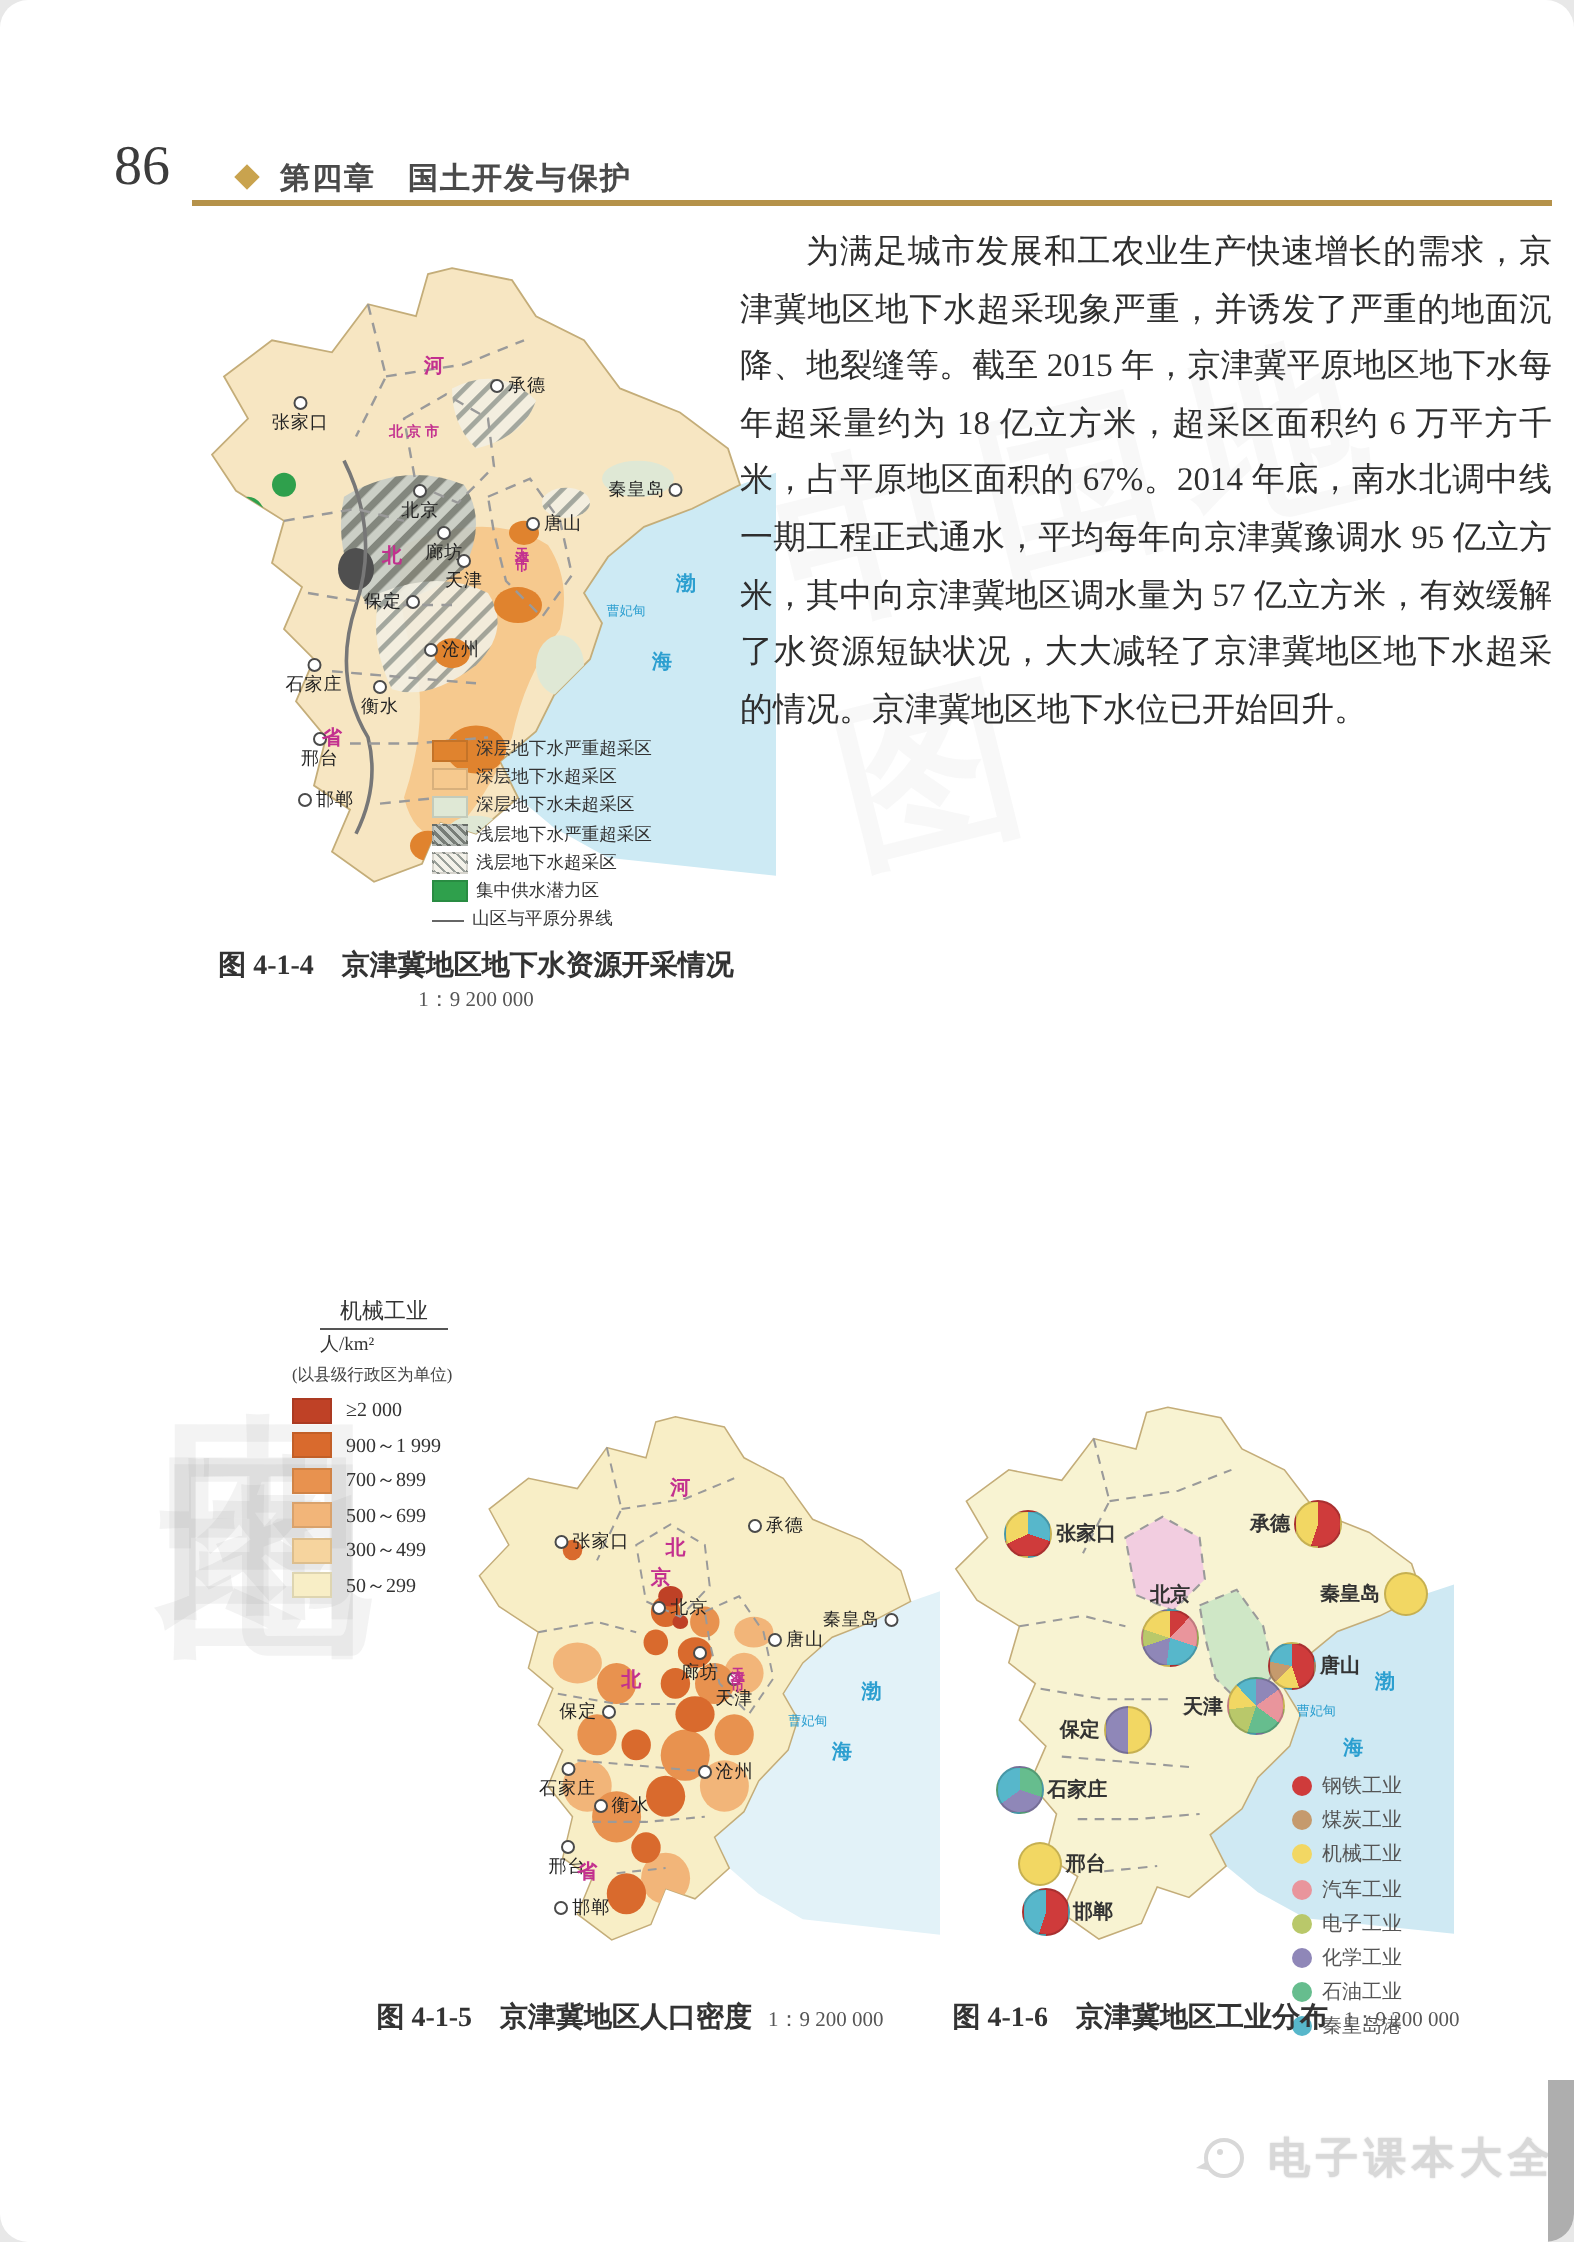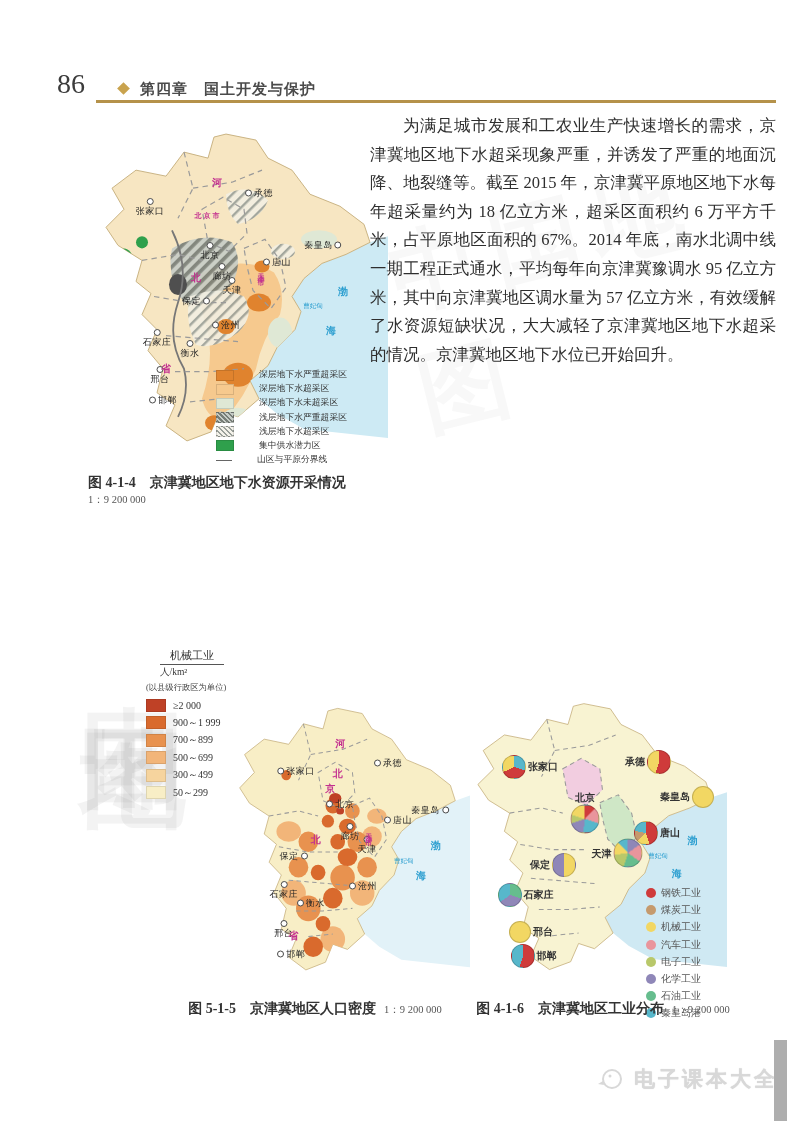--- a/index.html
+++ b/index.html
@@ -1,31 +1,31 @@
 <!DOCTYPE html>
 <html><head>
 <meta charset="utf-8">
 <style>
   html,body{margin:0;padding:0;background:#e8e8e8;}
   .page{position:relative;width:787px;height:1121px;background:#ffffff;overflow:hidden;
-        font-family:"Liberation Serif","DejaVu Serif",serif;color:#2e2e2e;}
+        font-family:"Liberation Serif","DejaVu Serif",serif;color:#2e2e2e;border-radius:14px;}
   .abs{position:absolute;}
   
   .pagenum{left:57px;top:68px;font-size:28px;color:#3c3c3c;}
   .diamond{left:119px;top:84px;width:9px;height:9px;background:#c9a34e;transform:rotate(45deg);}
   .chapter{left:140px;top:80px;font-size:15px;font-weight:bold;color:#4a4a4a;letter-spacing:1px;}
   .goldrule{left:96px;top:100px;width:680px;height:3px;background:#b5924a;}
   
   .col-right{left:370px;top:112px;width:406px;}
   .col-wide{left:263px;top:514px;width:514px;}
   .para{margin:0;font-size:16.5px;line-height:28.6px;text-align:justify;text-justify:inter-ideograph;}
   .para.ind{text-indent:2em;}
   .bullet{color:#e0187d;font-size:12px;margin-right:9px;position:relative;top:-2px;}
   
-  .figcap{}
+  .figcap{text-align:center;}
   .figcap .cap{font-weight:bold;font-size:14px;color:#333;}
   .figcap .scale{font-size:10.5px;color:#555;margin-top:1px;}
   .figcap-row{display:flex;align-items:baseline;justify-content:center;gap:8px;}
   .figcap-row .cap{font-weight:bold;font-size:14px;color:#333;}
   .figcap-row .scale{font-size:10.5px;color:#555;}
   
   .map-box{position:absolute;}
   .map-box svg{position:absolute;left:0;top:0;width:100%;height:100%;}
   .ovl{position:absolute;left:0;top:0;width:100%;height:100%;}
   .city{position:absolute;display:flex;align-items:center;gap:2px;white-space:nowrap;
@@ -43,21 +43,21 @@
   .geo.tiny{font-size:6.5px;font-weight:normal;}
   .pie{border-radius:50%;border:1px solid rgba(0,0,0,.18);flex:0 0 auto;}
   .ind-lbl{font-size:10px;font-weight:bold;color:#333;}
   
   .legend-gw{position:absolute;left:128px;top:253px;}
   .l-row{display:flex;align-items:center;margin-bottom:2.2px;}
   .l-sw{width:16px;height:9px;margin-right:4px;flex:0 0 auto;border:0.5px solid rgba(0,0,0,.12);}
   .l-sw.hatch-dark{background:repeating-linear-gradient(45deg,#777d77 0 1.5px,#c6ccc6 1.5px 3.5px);}
   .l-sw.hatch-light{background:repeating-linear-gradient(45deg,#9aa09a 0 1px,#f4f2ea 1px 3.5px);}
   .l-sw.line{height:0;border:none;border-top:1.6px solid #666;}
-  .l-lb{font-size:8.8px;color:#333;margin-left:21px;}
+  .l-lb{font-size:8.8px;color:#333;}
   
   .pop-legend{left:146px;top:648px;width:112px;}
   .pl-title{font-size:11px;color:#333;text-align:center;width:64px;margin-left:14px;padding-bottom:1px;}
   .pl-unit{font-size:9.5px;color:#333;width:64px;margin-left:14px;
            border-top:1px solid #555;padding-top:1px;}
   .pl-note{font-size:8.3px;color:#444;margin-top:3px;}
   .pl-rows{margin-top:6px;}
   .pl-row{display:flex;align-items:center;margin-bottom:3.6px;}
   .pl-sw{width:18px;height:11px;margin-right:7px;border:0.5px solid rgba(0,0,0,.1);flex:0 0 auto;}
   .pl-lb{font-size:10px;color:#333;}
@@ -483,21 +483,21 @@
         <span class="i-dot" style="background: rgb(102, 189, 142);"></span>
         <span class="i-lb">石油工业</span>
       </div>
       <div class="i-row">
         <span class="i-dot" style="background: rgb(87, 183, 203);"></span>
         <span class="i-lb">秦皇岛港</span>
       </div>
     </div>
 
   <div class="abs figcap-row" style="left:150px;top:1000px;width:330px;">
-    <span class="cap">图 5-1-5　京津冀地区人口密度</span>
+    <span class="cap">图 4-1-5　京津冀地区人口密度</span>
     <span class="scale">1：9 200 000</span>
   </div>
   <div class="abs figcap-row" style="left:448px;top:1000px;width:310px;">
     <span class="cap">图 4-1-6　京津冀地区工业分布</span>
     <span class="scale">1：9 200 000</span>
   </div>
 
   <div class="abs brand">
     <svg width="30" height="30" viewBox="0 0 30 30">
       <circle cx="16" cy="15" r="9" fill="none" stroke="#d8d8d8" stroke-width="2"></circle>

